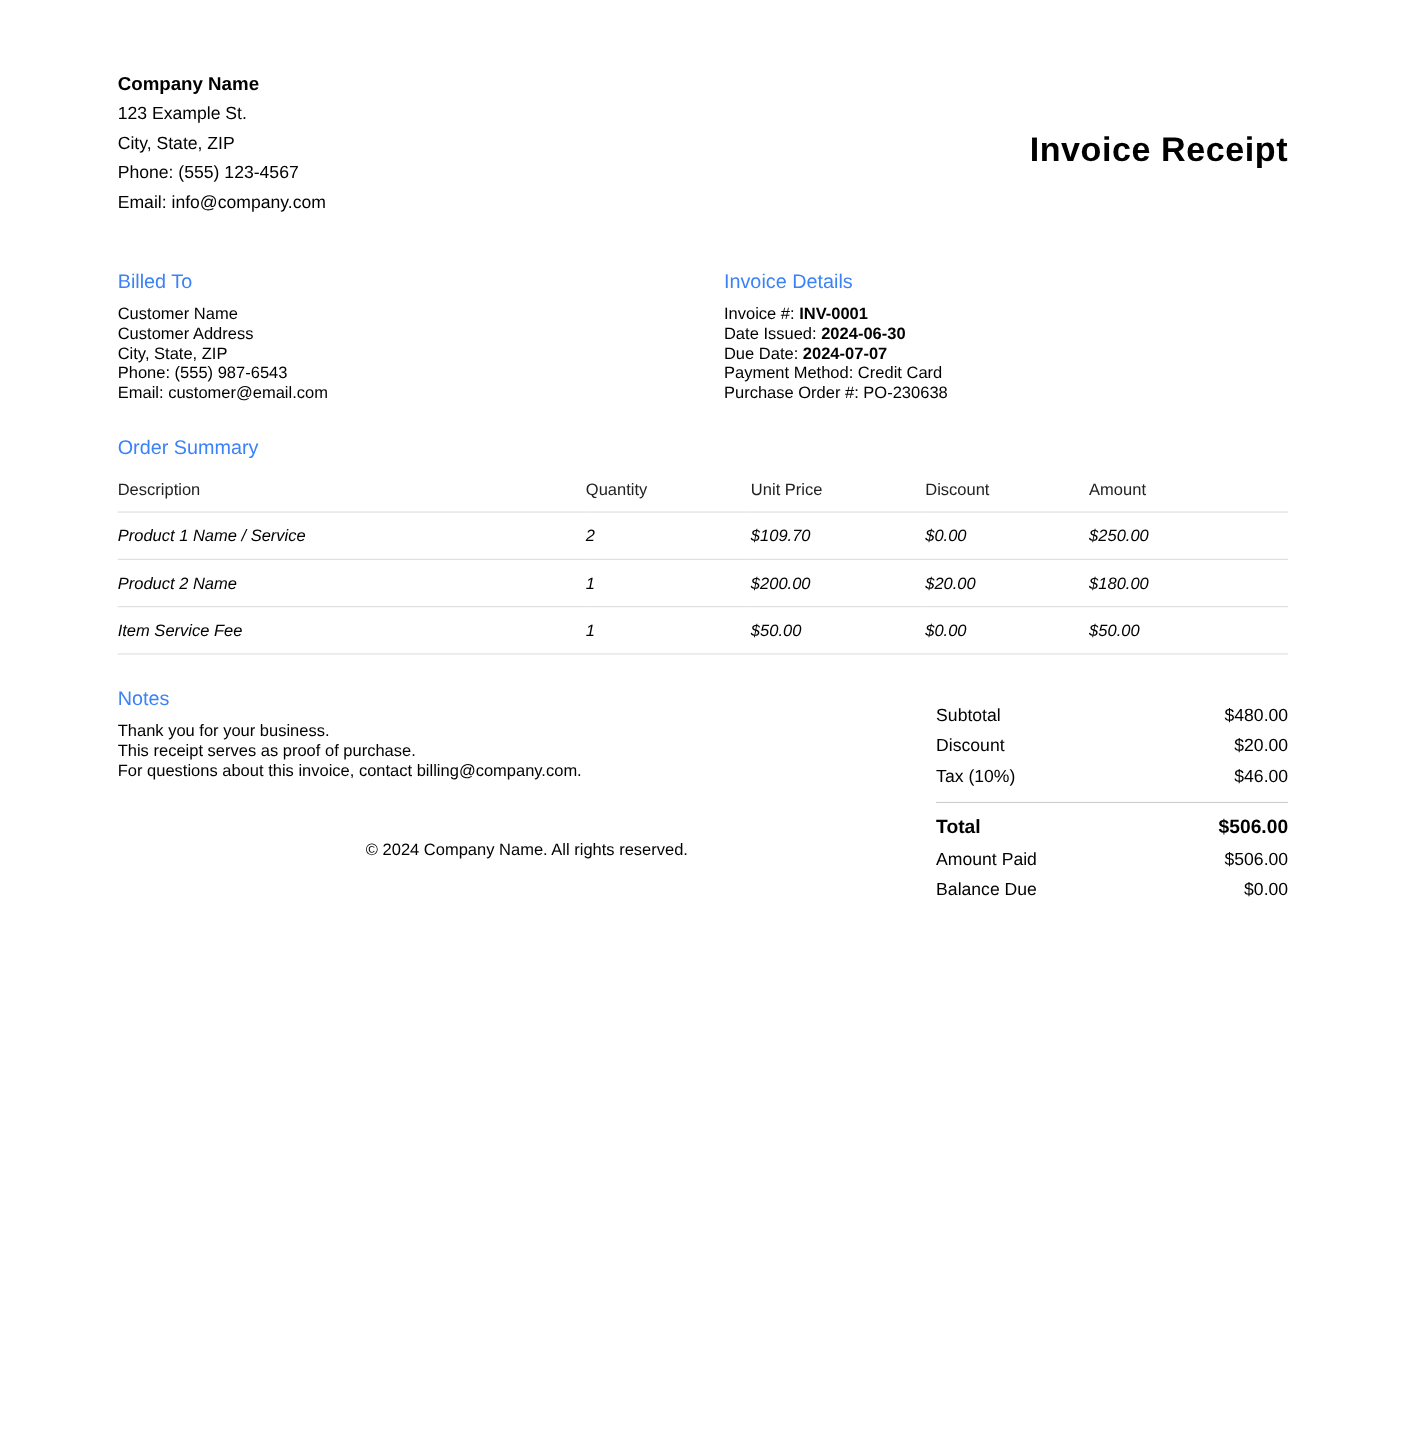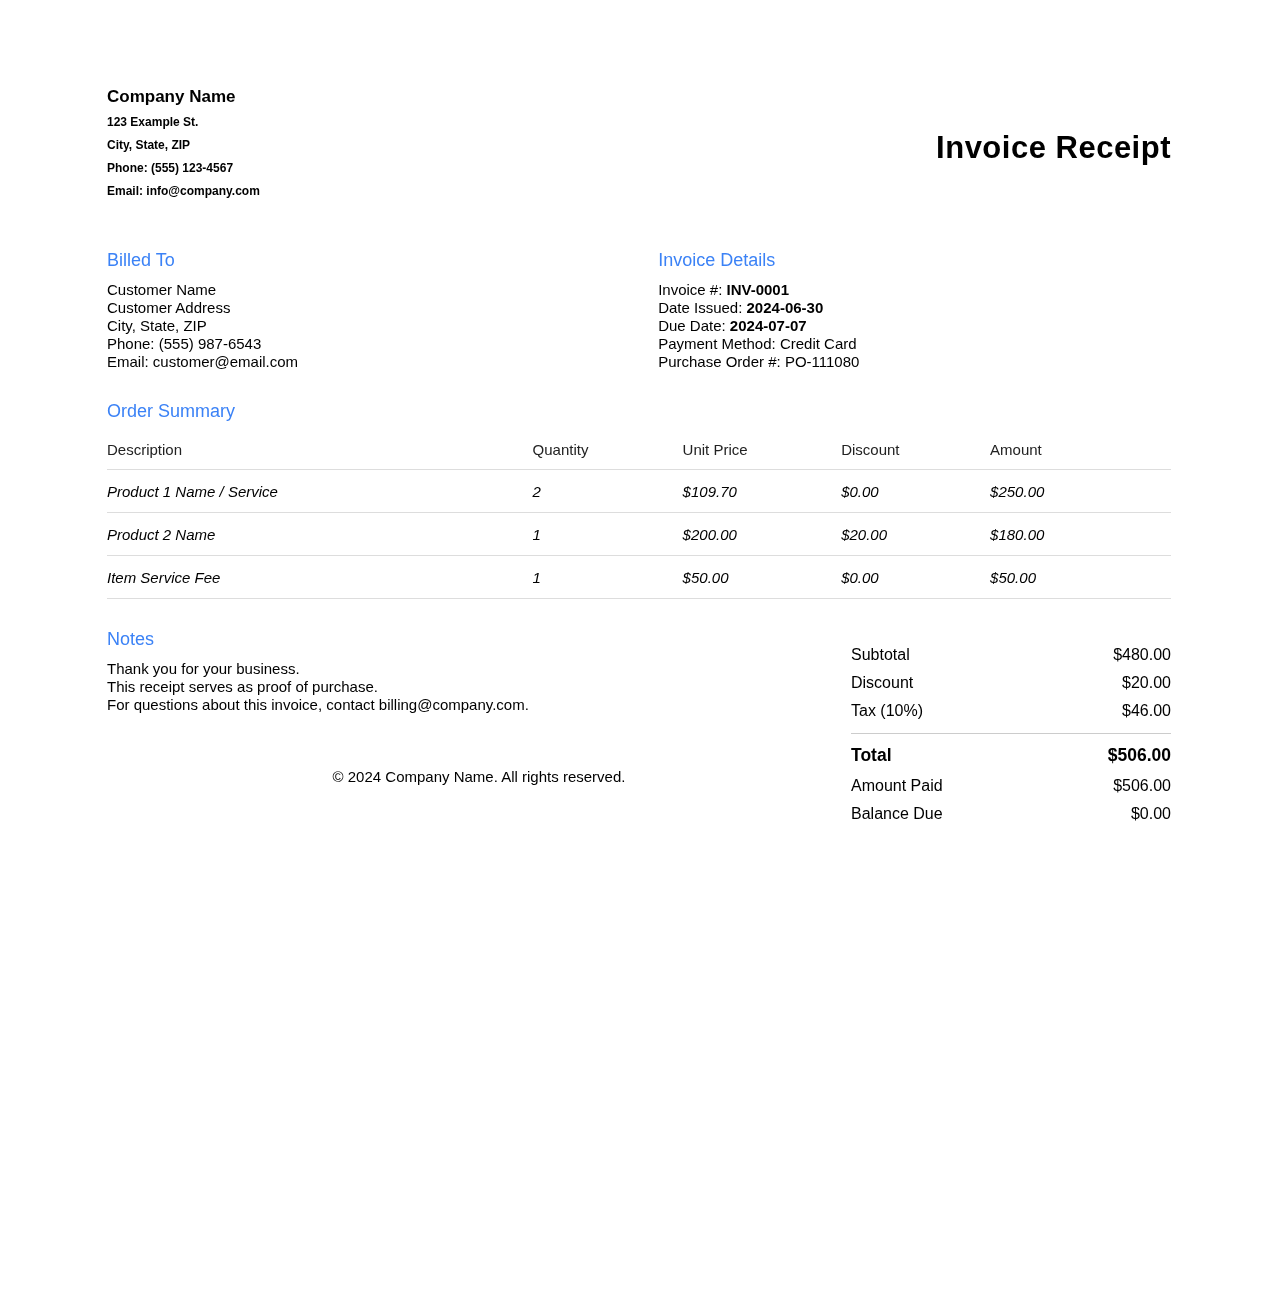--- a/index.html
+++ b/index.html
@@ -6,31 +6,31 @@
   html, body { margin: 0; padding: 0; }
   body {
     width: 1278px;
     min-height: 1300px;
     background: #ffffff;
     font-family: "Liberation Sans", "DejaVu Sans", sans-serif;
     color: #000000;
   }
   .invoice {
     width: 1064px;
-    margin: 0 auto;
-    padding-top: 88px;
+    margin: 16px auto;
+    padding-top: 52px;
   }
 
   
   .header {
     display: flex;
     justify-content: space-between;
     align-items: center;
   }
-  .company-info p { margin: 0 0 11px 0; font-size: 12px; line-height: 1.0; font-weight: bold; }
+  .company-info p { margin: 0 0 11px 0; font-size: 16px; line-height: 1.0; }
   .company-info .company-name { font-size: 17px; font-weight: 700; }
   .page-title {
     font-size: 31px;
     font-weight: 700;
     letter-spacing: 0.5px;
     margin: 0;
     white-space: nowrap;
   }
 
   
@@ -140,21 +140,21 @@
       <div class="party-line">City, State, ZIP</div>
       <div class="party-line">Phone: (555) 987-6543</div>
       <div class="party-line">Email: customer@email.com</div>
     </div>
     <div class="party-col-right">
       <h2 class="section-heading">Invoice Details</h2>
       <div class="detail-line"><span>Invoice #: </span><span class="bold-val">INV-0001</span></div>
       <div class="detail-line"><span>Date Issued: </span><span class="bold-val">2024-06-30</span></div>
       <div class="detail-line"><span>Due Date: </span><span class="bold-val">2024-07-07</span></div>
       <div class="detail-line"><span>Payment Method: </span><span>Credit Card</span></div>
-      <div class="detail-line"><span>Purchase Order #: </span><span>PO-111080</span></div>
+      <div class="detail-line"><span>Purchase Order #: </span><span>PO-230638</span></div>
     </div>
   </div>
 
   <div class="order-summary">
     <h2 class="section-heading">Order Summary</h2>
     <table class="items">
       <thead>
         <tr>
           <th class="col-desc">Description</th>
           <th class="col-qty">Quantity</th>

